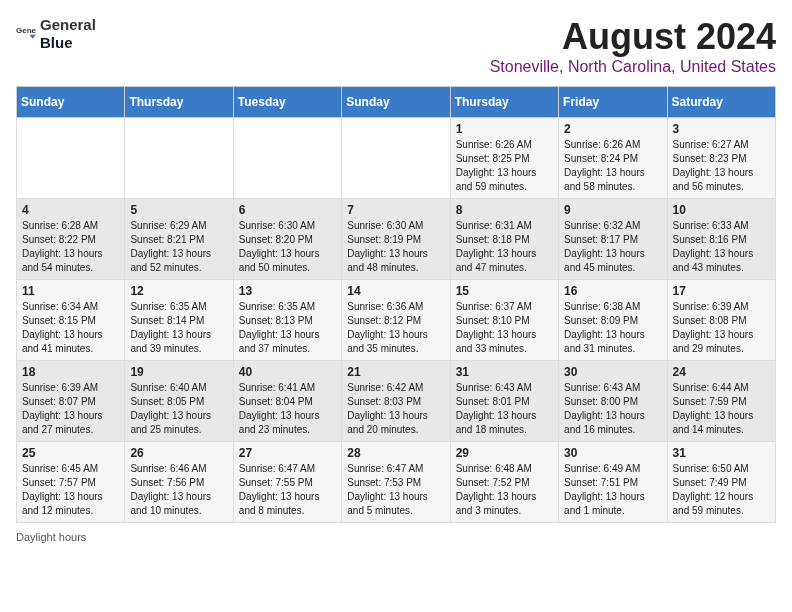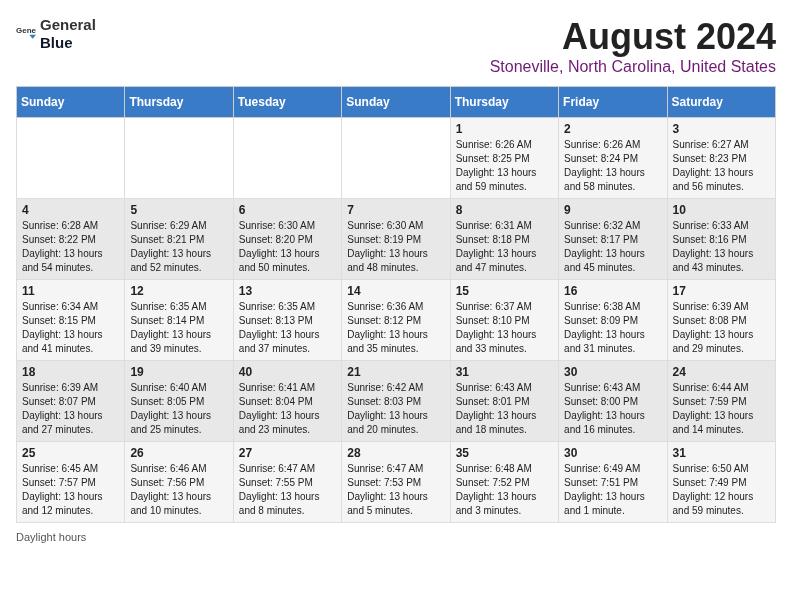--- a/index.html
+++ b/index.html
@@ -191,21 +191,21 @@
       </tr>
       <tr>
         <td><span class="day-number">25</span>
           <span class="day-info">Sunrise: 6:45 AM<br>Sunset: 7:57 PM<br>Daylight: 13 hours and 12 minutes.</span></td>
         <td><span class="day-number">26</span>
           <span class="day-info">Sunrise: 6:46 AM<br>Sunset: 7:56 PM<br>Daylight: 13 hours and 10 minutes.</span></td>
         <td><span class="day-number">27</span>
           <span class="day-info">Sunrise: 6:47 AM<br>Sunset: 7:55 PM<br>Daylight: 13 hours and 8 minutes.</span></td>
         <td><span class="day-number">28</span>
           <span class="day-info">Sunrise: 6:47 AM<br>Sunset: 7:53 PM<br>Daylight: 13 hours and 5 minutes.</span></td>
-        <td><span class="day-number">35</span>
+        <td><span class="day-number">29</span>
           <span class="day-info">Sunrise: 6:48 AM<br>Sunset: 7:52 PM<br>Daylight: 13 hours and 3 minutes.</span></td>
         <td><span class="day-number">30</span>
           <span class="day-info">Sunrise: 6:49 AM<br>Sunset: 7:51 PM<br>Daylight: 13 hours and 1 minute.</span></td>
         <td><span class="day-number">31</span>
           <span class="day-info">Sunrise: 6:50 AM<br>Sunset: 7:49 PM<br>Daylight: 12 hours and 59 minutes.</span></td>
       </tr>
     </tbody>
 </table>
 
 <div class="footer-note">Daylight hours</div>

